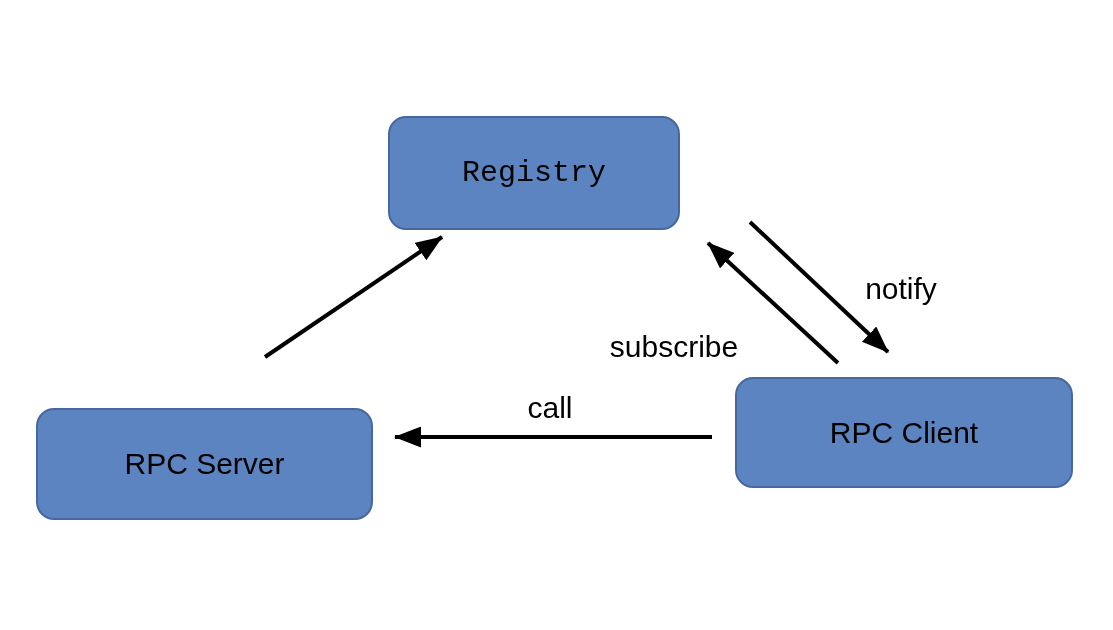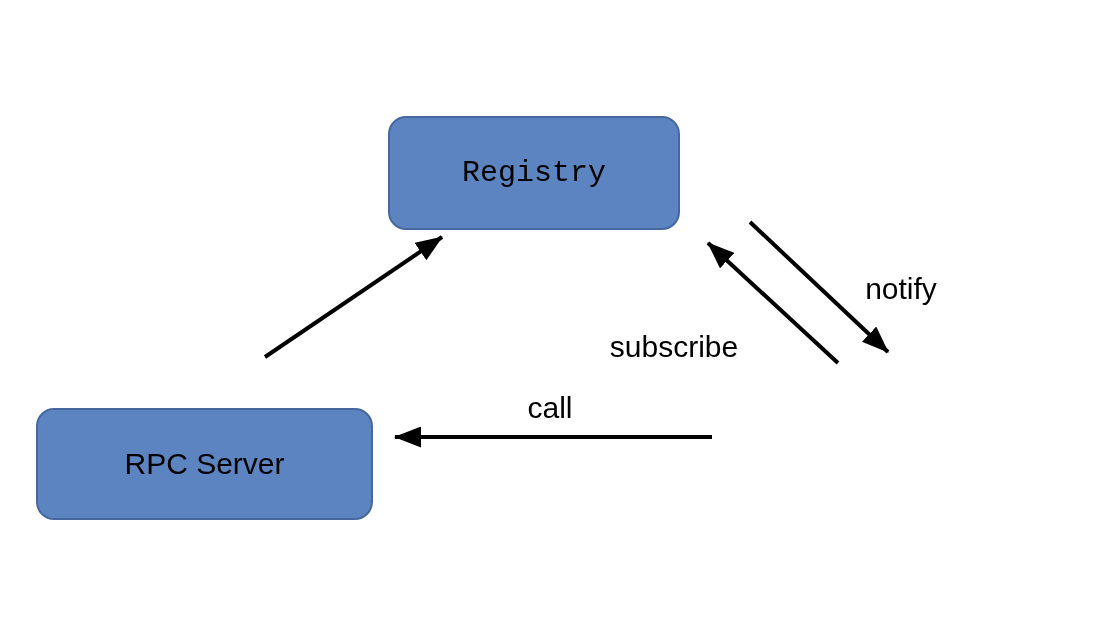--- a/index.html
+++ b/index.html
@@ -67,20 +67,23 @@
     </svg>
 
   <div class="node" style="left: 388px; top: 116px; width: 292px; height: 114px; font-family: Liberation Mono, monospace;">
     <span class="node-label">Registry</span>
   </div>
 
   <div class="node" style="left: 36px; top: 376px; width: 337px; height: 112px; margin-top: 32px;">
     <span class="node-label">RPC Server</span>
   </div>
 
+  <div class="node" style="left: 735px; top: 377px; width: 338px; height: 111px;">
+    <span class="node-label">RPC Client</span>
+  </div>
 
 
   <div class="edge-label" style="left: 674px; top: 331px; margin-top: 16px;">subscribe</div>
 
   <div class="edge-label" style="left: 901px; top: 289px;">notify</div>
 
   <div class="edge-label" style="left: 550px; top: 408px;">call</div>
 
 </div>
 

